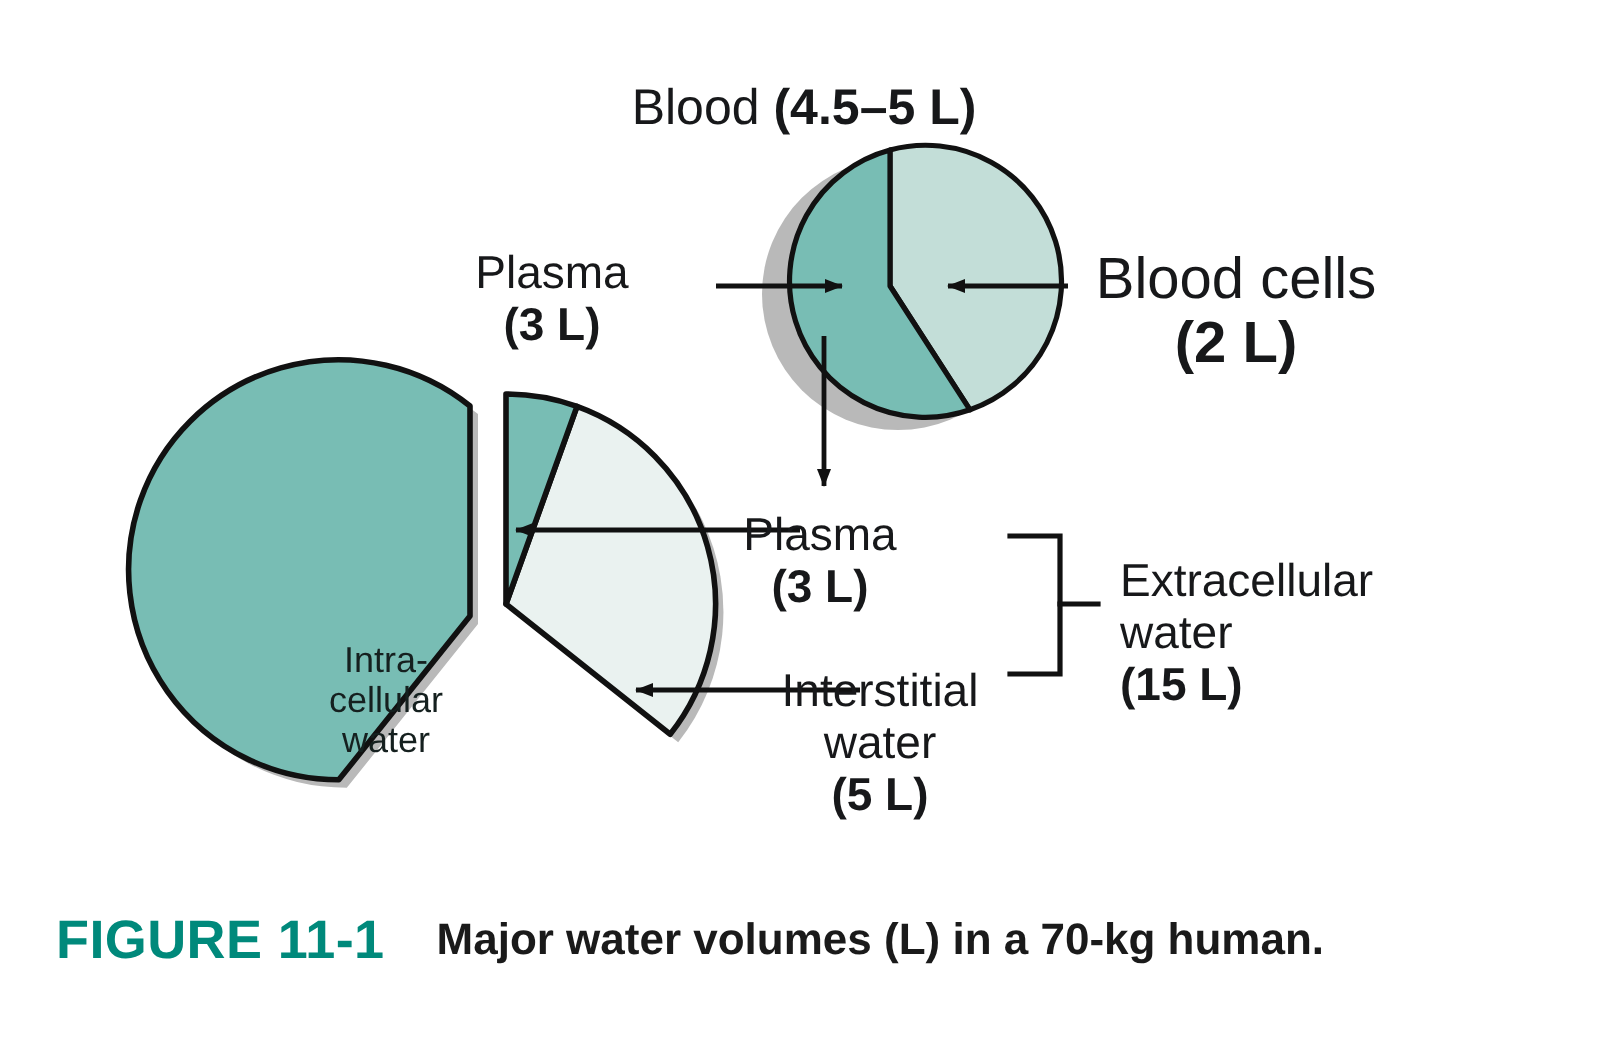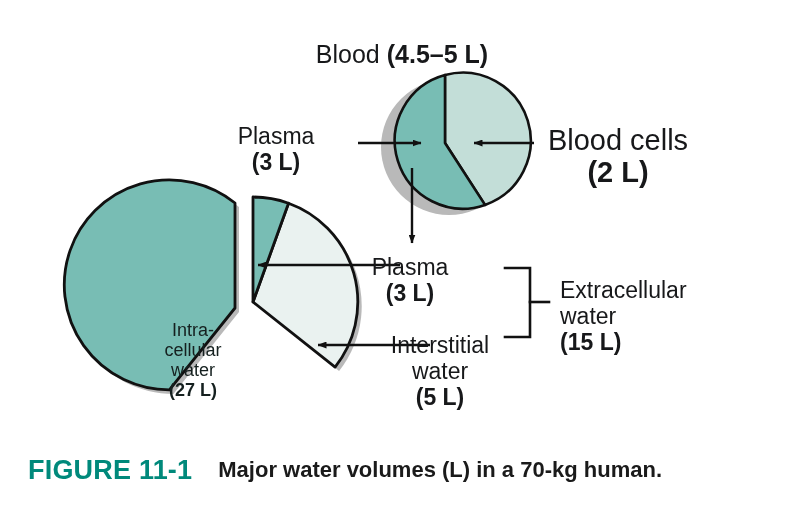--- a/index.html
+++ b/index.html
@@ -189,21 +189,20 @@
   <div class="lbl lbl-extracellular">
     <span class="t-reg">Extracellular</span>
     <span class="t-reg" style="display:block;">water</span>
     <span class="val">(15 L)</span>
   </div>
 
   <div class="lbl lbl-intracellular">
     <span class="t-reg">Intra-</span>
     <span class="t-reg" style="display:block;">cellular</span>
     <span class="t-reg" style="display:block;">water</span>
-    <span class="val">(27 L)</span>
   </div>
 
   <div id="caption-bar">
     <span id="caption-number" style="color: rgb(0, 137, 123); margin-left: 28px;">FIGURE 11-1</span>
     <span id="caption-text">Major water volumes (L) in a 70-kg human.</span>
   </div>
 
 </div>
 
 </body></html>

